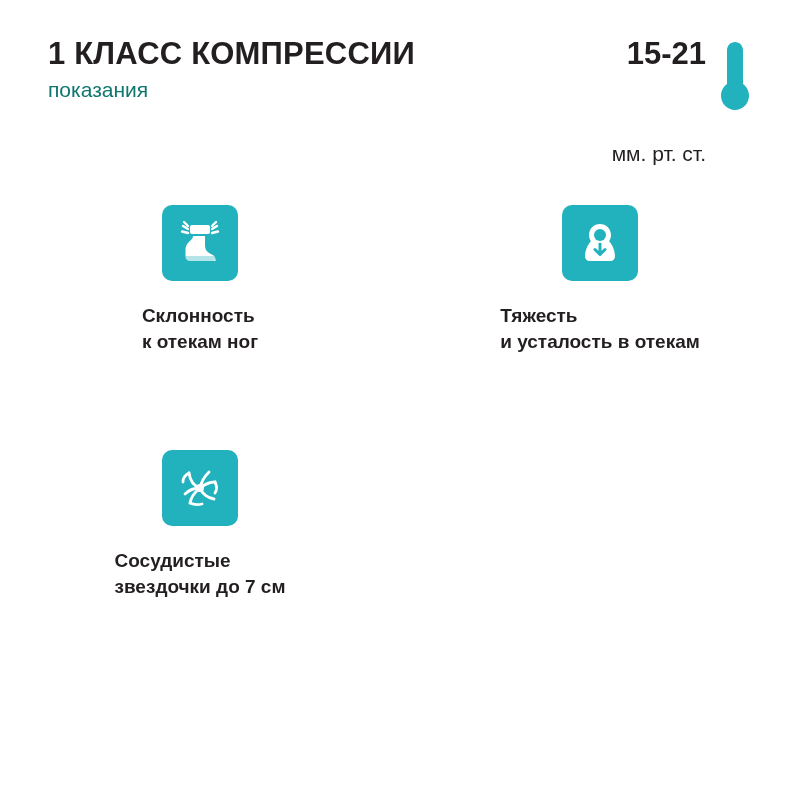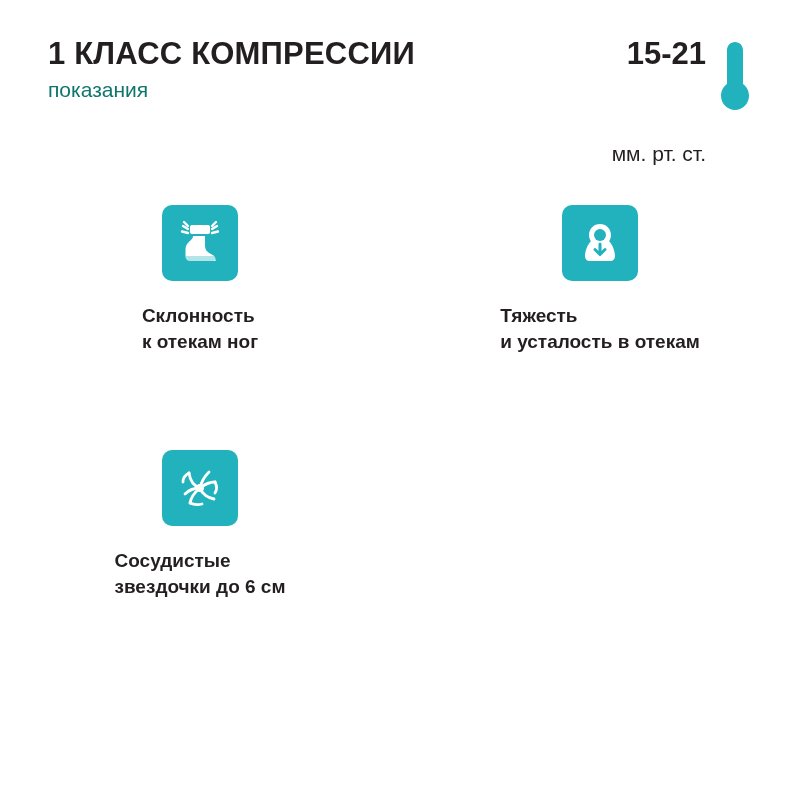--- a/index.html
+++ b/index.html
@@ -199,17 +199,17 @@
             <path d="M24 24 C19 24 13 26 9 30"></path>
             <path d="M24 24 C25 19 29 12 33 8"></path>
             <path d="M13 9 C9 11 7 14 7 18"></path>
             <path d="M39 18 C41 22 41 26 39 29"></path>
             <path d="M14 39 C18 41 22 41 26 40"></path>
           </g>
           <circle cx="24" cy="24" r="4" fill="#ffffff"></circle>
         </svg>
       </div>
       <div class="cell-label">Сосудистые
-звездочки до 6 см</div>
+звездочки до 7 см</div>
     </div>
 
   </div>
 </div>
 
 </body></html>

